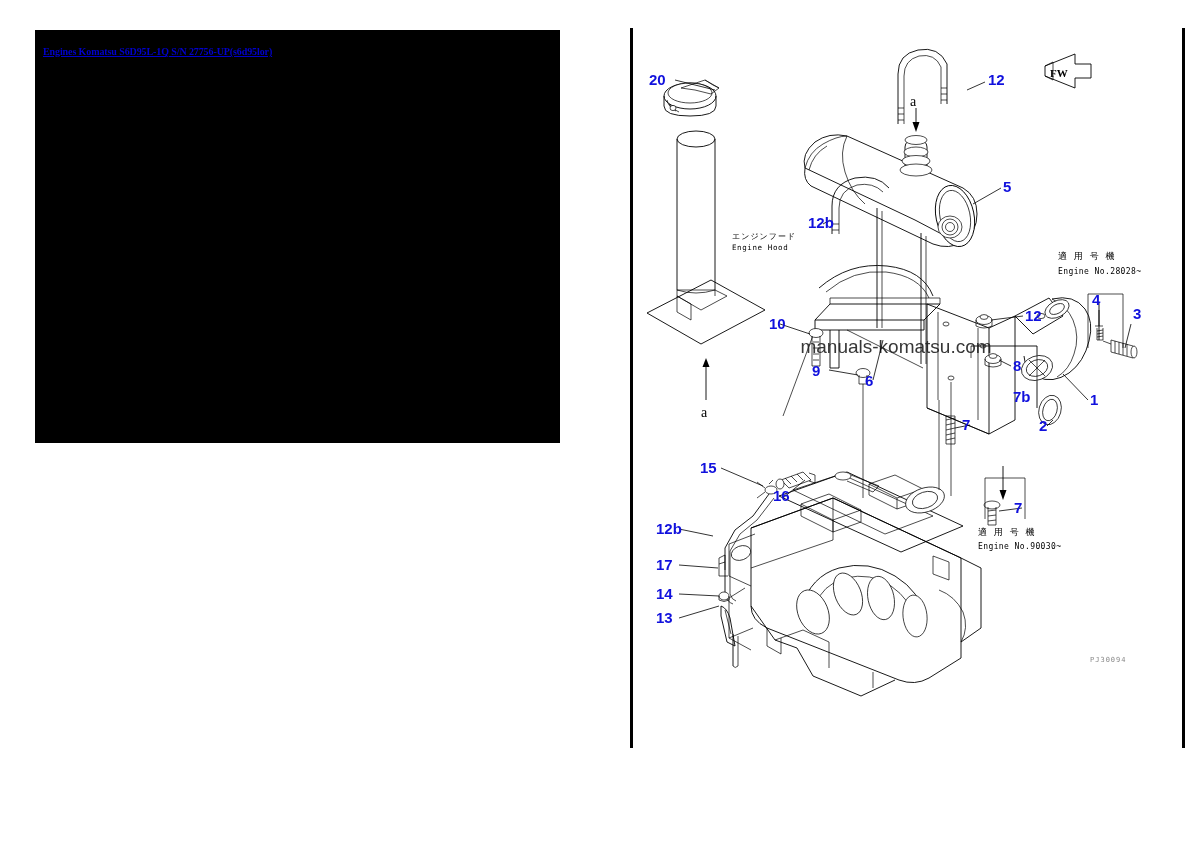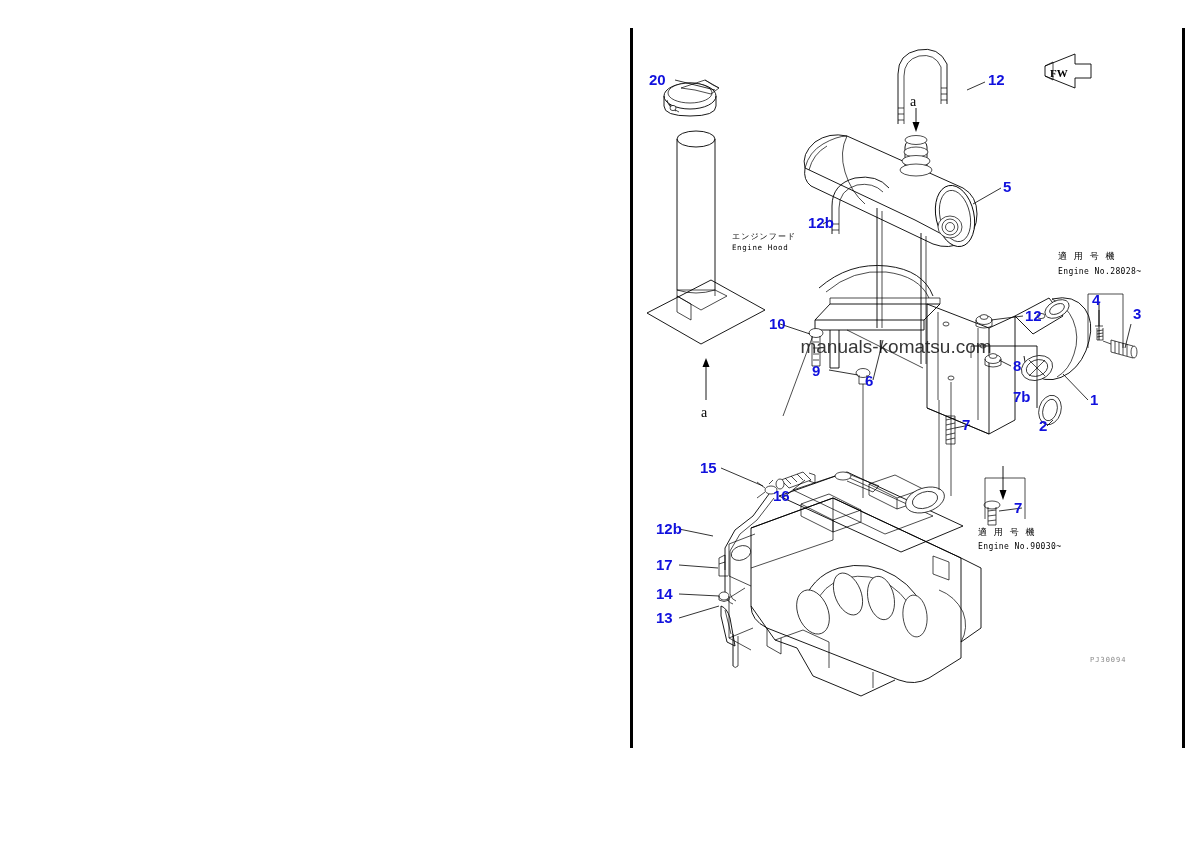--- a/index.html
+++ b/index.html
@@ -132,20 +132,23 @@
   .ln-thin { stroke: #000000; fill: none; stroke-width: 0.7; }
   .lead { stroke: #000000; fill: none; stroke-width: 0.8; }
   .wh { fill: #ffffff; stroke: #000000; stroke-width: 0.9; }
   .wh-thin { fill: #ffffff; stroke: #000000; stroke-width: 0.7; }
 </style>
 </head>
 <body>
 
 <div id="page">
 
+  <div id="thumb-panel">
+    <a id="thumb-link">Engines Komatsu S6D95L-1Q S/N 27756-UP(s6d95lor)</a>
+  </div>
 
   <div id="diagram-topbar"></div>
 
   <div id="diagram-panel">
     <svg id="diagram-svg" viewBox="0 0 555 720">
 
       <g>
         <ellipse cx="57" cy="68" rx="26" ry="13" class="wh"></ellipse>
         <path class="ln" d="M31 68 L31 78 Q31 88 57 88 Q83 88 83 78 L83 68"></path>
         <ellipse cx="57" cy="65" rx="22" ry="10" class="wh-thin"></ellipse>

